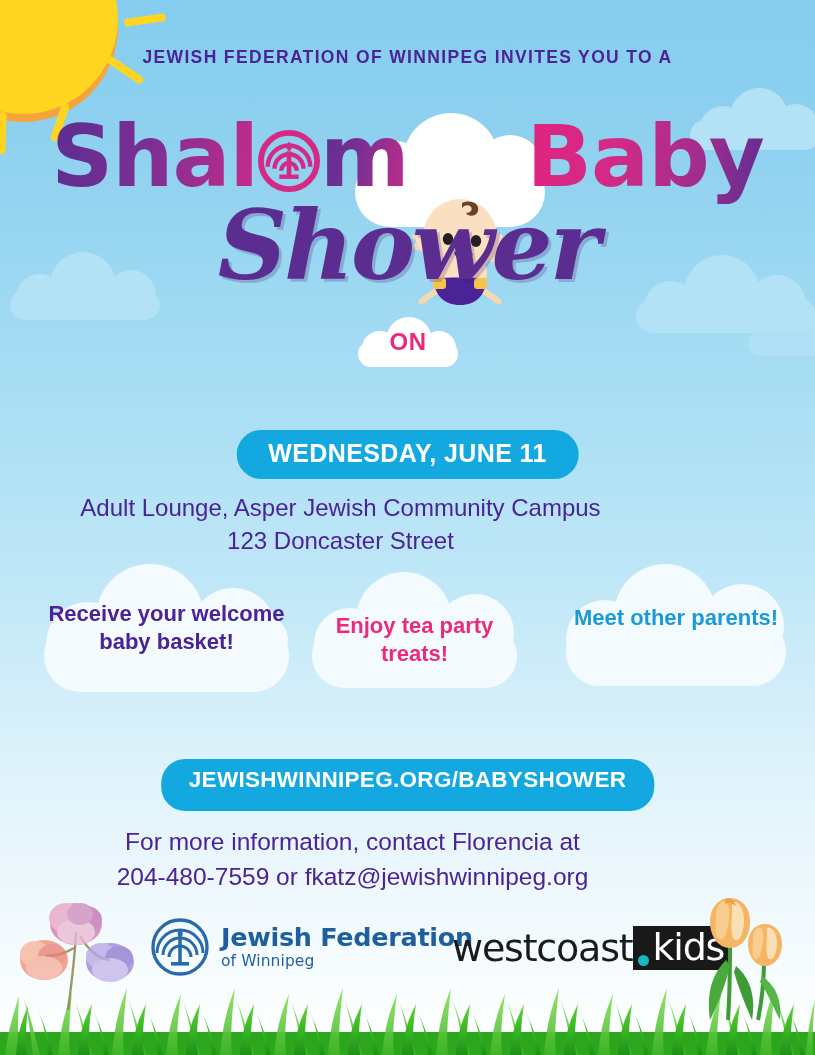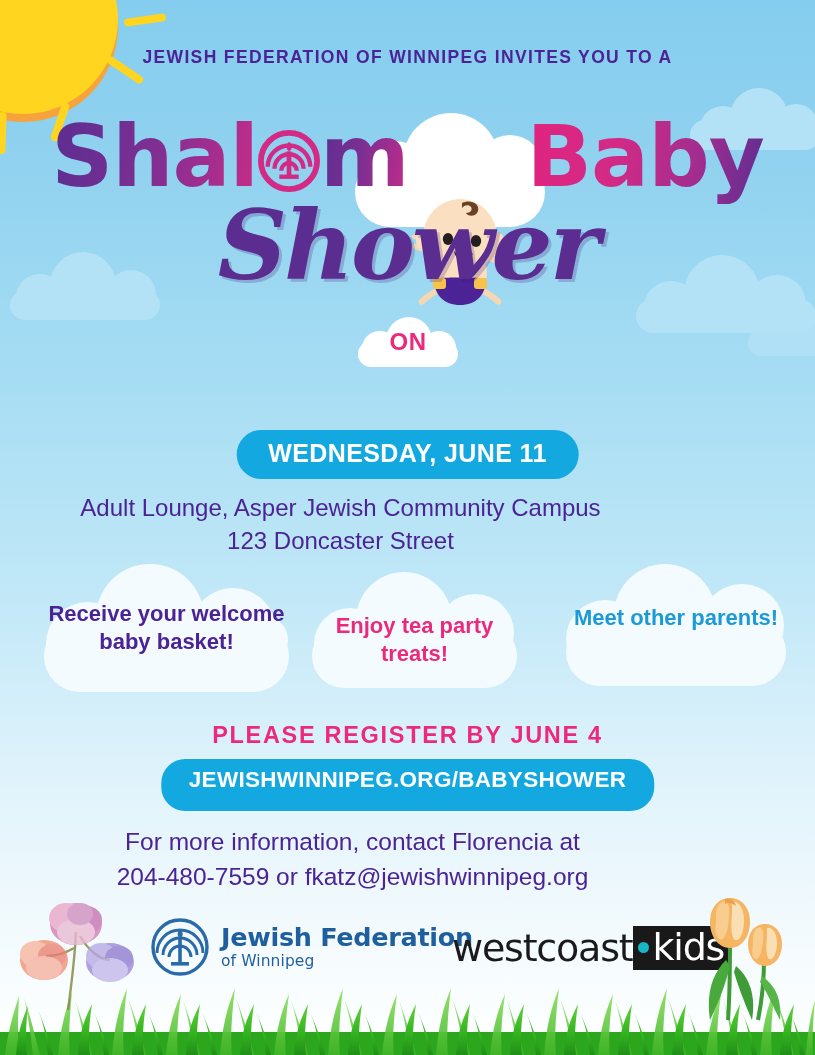--- a/index.html
+++ b/index.html
@@ -108,21 +108,21 @@
   .jf-logo{position:absolute;left:150px;top:0;height:62px;display:flex;align-items:center;gap:11px;}
   .jf-mark{width:60px;height:60px;flex:0 0 60px;}
   .jf-words{line-height:1;}
   .jf-l1{font-size:25.5px;font-weight:bold;color:#1f5f9e;letter-spacing:-.3px;
          font-family:"DejaVu Sans", sans-serif;}
   .jf-l2{font-size:15.5px;color:#1f5f9e;margin-top:3px;letter-spacing:.1px;
          font-family:"DejaVu Sans", sans-serif;}
   .wck{position:absolute;left:452px;top:10px;height:44px;display:flex;align-items:center;}
   .wck-w{font-size:38px;color:#1a1a1a;letter-spacing:-1.2px;line-height:1;
          font-family:"DejaVu Sans", sans-serif;}
-  .wck-box{background:#191919;display:flex;align-items:center;padding:2px 7px 4px 5px;margin-left:1px;}
+  .wck-box{background:#191919;display:flex;align-items:flex-end;padding:2px 7px 4px 5px;margin-left:1px;}
   .wck-dot{width:11px;height:11px;border-radius:50%;background:#17b6c4;margin-right:3px;display:block;}
   .wck-k{font-size:38px;color:#ffffff;letter-spacing:-1.2px;line-height:1;
          font-family:"DejaVu Sans", sans-serif;}
 
   
   .ground{position:absolute;left:0;bottom:0;width:815px;height:115px;}
   .flowers-left{position:absolute;left:18px;bottom:42px;width:130px;height:115px;}
   .tulips-right{position:absolute;right:18px;bottom:34px;width:105px;height:125px;}
 </style>
 </head>
@@ -255,21 +255,20 @@
   </div>
 
   <div class="featcloud" style="left:566px;top:562px;width:220px;height:128px;">
     <span class="puff" style="left:0;top:56px;width:220px;height:68px;border-radius:38px;"></span>
     <span class="puff" style="left:0px;top:38px;width:78px;height:78px;"></span>
     <span class="puff" style="left:48px;top:2px;width:102px;height:102px;"></span>
     <span class="puff" style="left:134px;top:22px;width:84px;height:84px;"></span>
     <div class="ftext" style="top:42px;color:#1b9ad6;">Meet other parents!</div>
   </div>
 
-  <div class="register-title">PLEASE REGISTER BY JUNE 4</div>
   <div class="url-pill">JEWISHWINNIPEG.ORG/BABYSHOWER</div>
 
   <div class="contact">
     <div>For more information, contact Florencia at</div>
     <div>204-480-7559 or fkatz@jewishwinnipeg.org</div>
   </div>
 
   <div class="logos">
     <div class="jf-logo">
       <span class="jf-mark">

